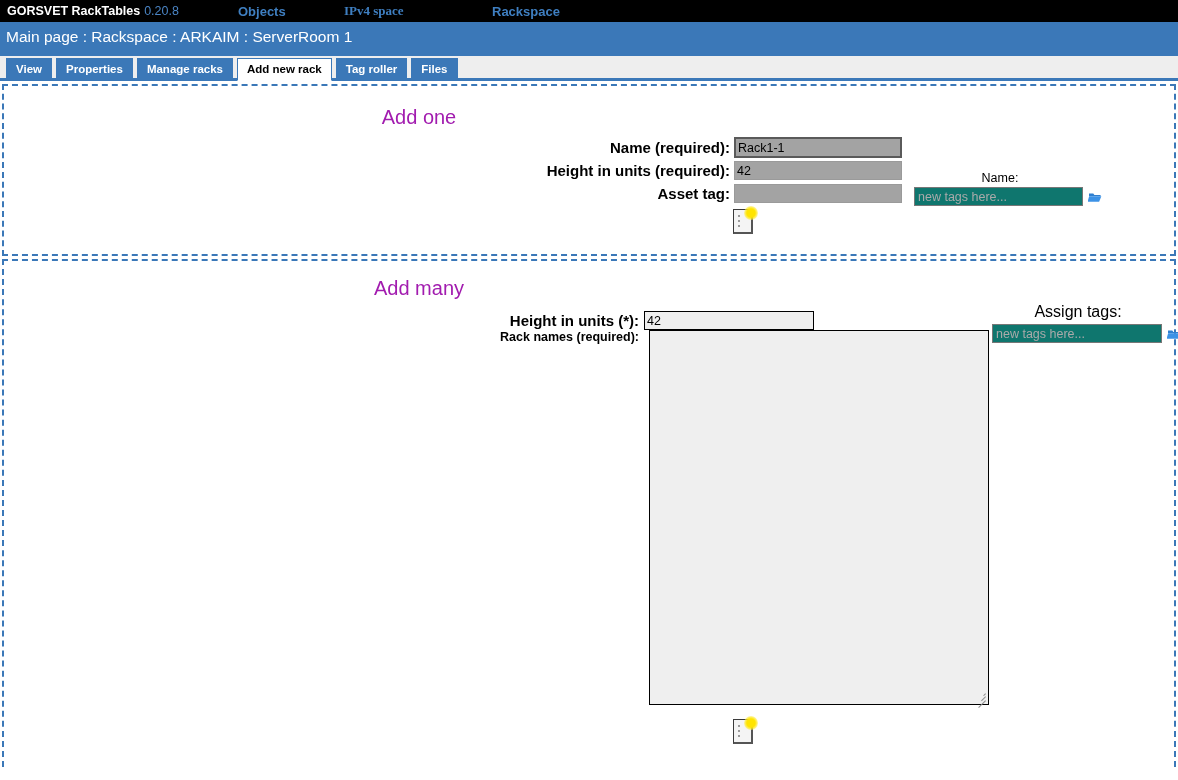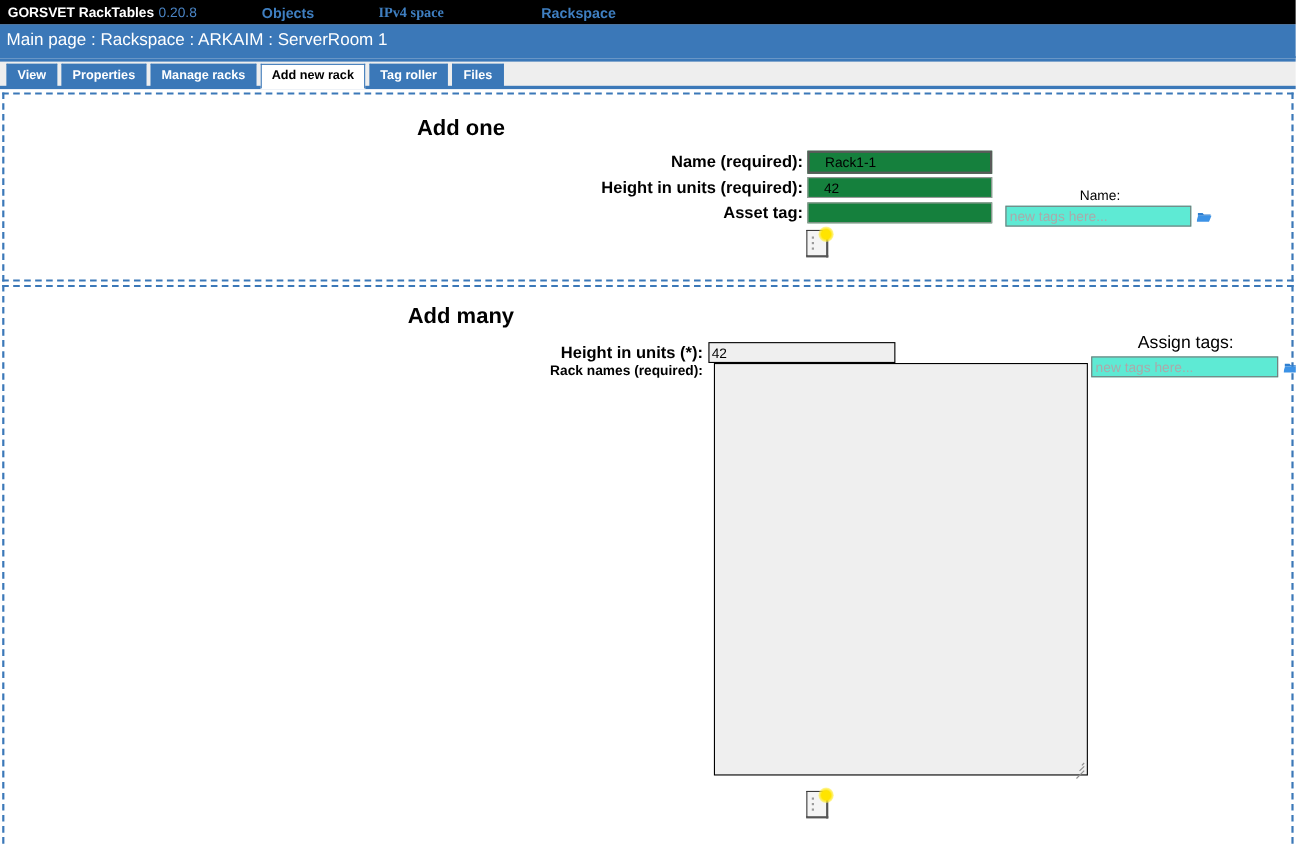--- a/index.html
+++ b/index.html
@@ -92,39 +92,39 @@
     margin: 3px 2px 0 2px;
     background: #ffffff;
     position: relative;
   }
   .box-one  { height: 172px; }
   .box-many { height: 508px; border-bottom: none; }
 
   .section-title {
     text-align: center;
     font-size: 20px;
-    font-weight: bold;
-    color: #000000;
+    font-weight: normal;
+    color: #a21caf;
     margin: 0;
     padding-top: 20px;
     padding-right: 340px;
   }
   .flabel {
     font-size: 15px;
     font-weight: bold;
     color: #000000;
     text-align: right;
     white-space: nowrap;
   }
   .finput {
     font-family: "Liberation Sans", sans-serif;
     font-size: 12.5px;
-    background: #15803d;
+    background: #a3a3a3;
     border: 1px solid #9a9a9a;
-    padding: 1px 14px;
+    padding: 1px 2px;
     color: #000000;
     outline: none;
   }
   .finput.focused {
     border: 2px solid #5a5a5a;
   }
   .finput::placeholder { color: #a8a8a8; }
 
   
   .one-rows { position: absolute; left: 0; top: 50px; width: 100%; }
@@ -145,21 +145,21 @@
     text-align: center;
     width: 172px;
     margin-bottom: 2px;
   }
   .tags-inputrow { display: flex; align-items: center; }
   .tags-input {
     width: 170px;
     height: 19px;
     font-family: "Liberation Sans", sans-serif;
     font-size: 12.5px;
-    background: #5eead4;
+    background: #0f766e;
     border: 1px solid #777;
     padding: 1px 3px;
     outline: none;
   }
   .tags-input::placeholder { color: #aaaaaa; }
 
   .folder-icon {
     margin-left: 5px;
     width: 14px; height: 12px;
     cursor: pointer;

